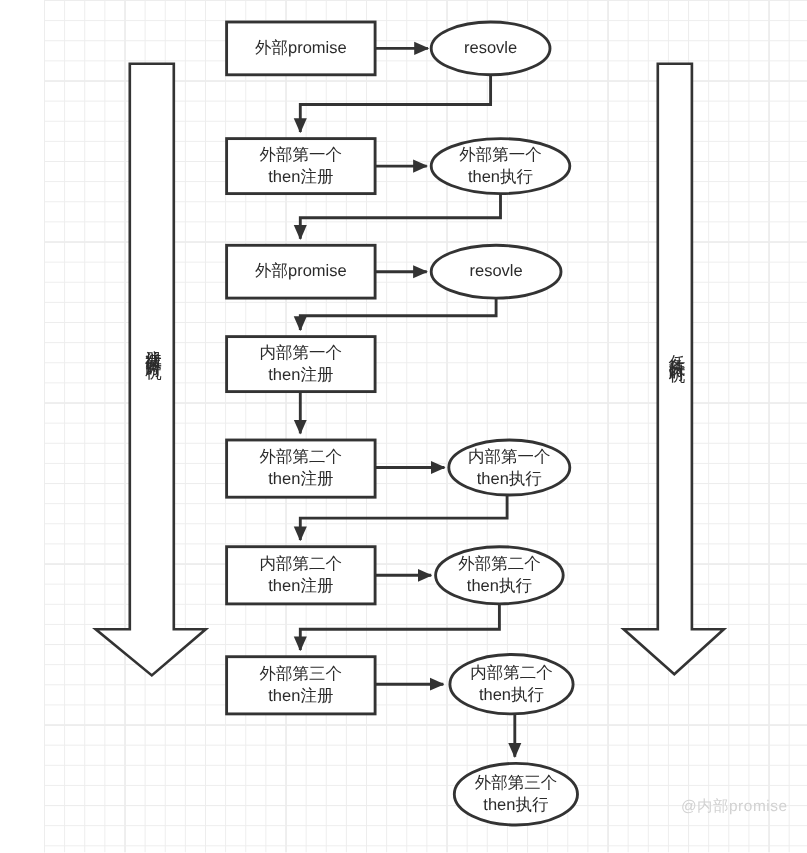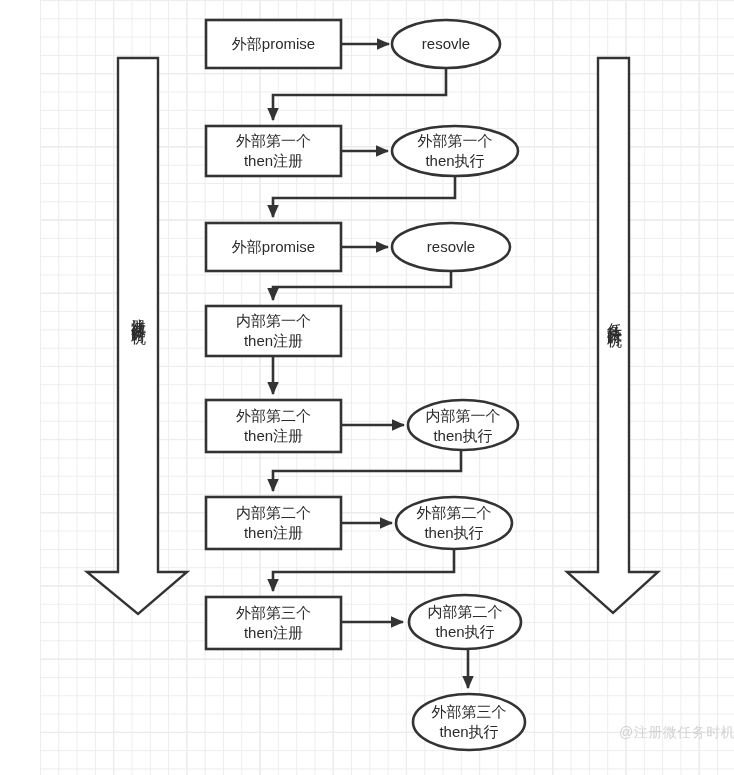--- a/index.html
+++ b/index.html
@@ -172,15 +172,15 @@
   <div class="node-label" style="left:369px; top:596px; width:112px; height:52px;">内部第二个
 then执行</div>
 
   <div class="node-label" style="left:373px; top:696px; width:112px; height:52px;">外部第三个
 then执行</div>
 
   <div class="vert-label" style="left:80px; top:238px; width:36px; height:150px;">注册微任务时机</div>
 
   <div class="vert-label" style="left:557px; top:253px; width:34px; height:128px;">任务执行时机</div>
 
-  <div class="watermark" style="left:579px; top:724px;">@注册微任务时机</div>
+  <div class="watermark" style="left:579px; top:724px;">@内部promise</div>
 
 </div>
 
 </body></html>

